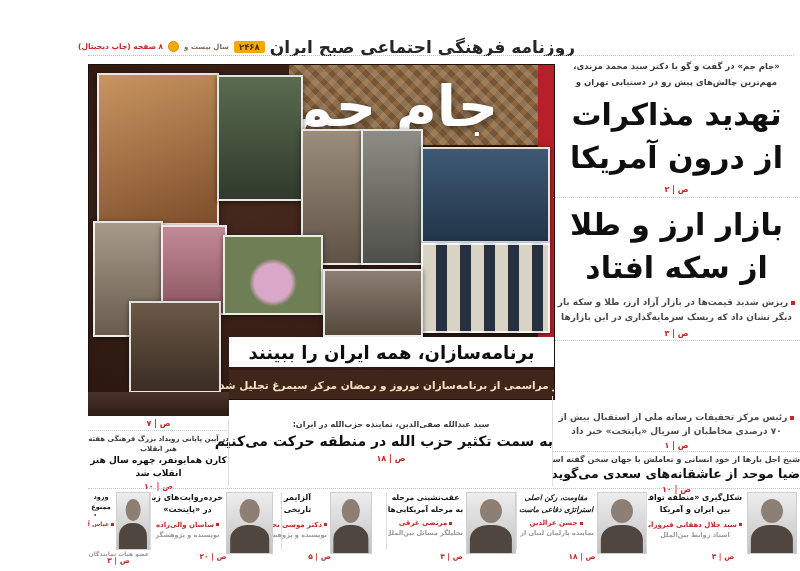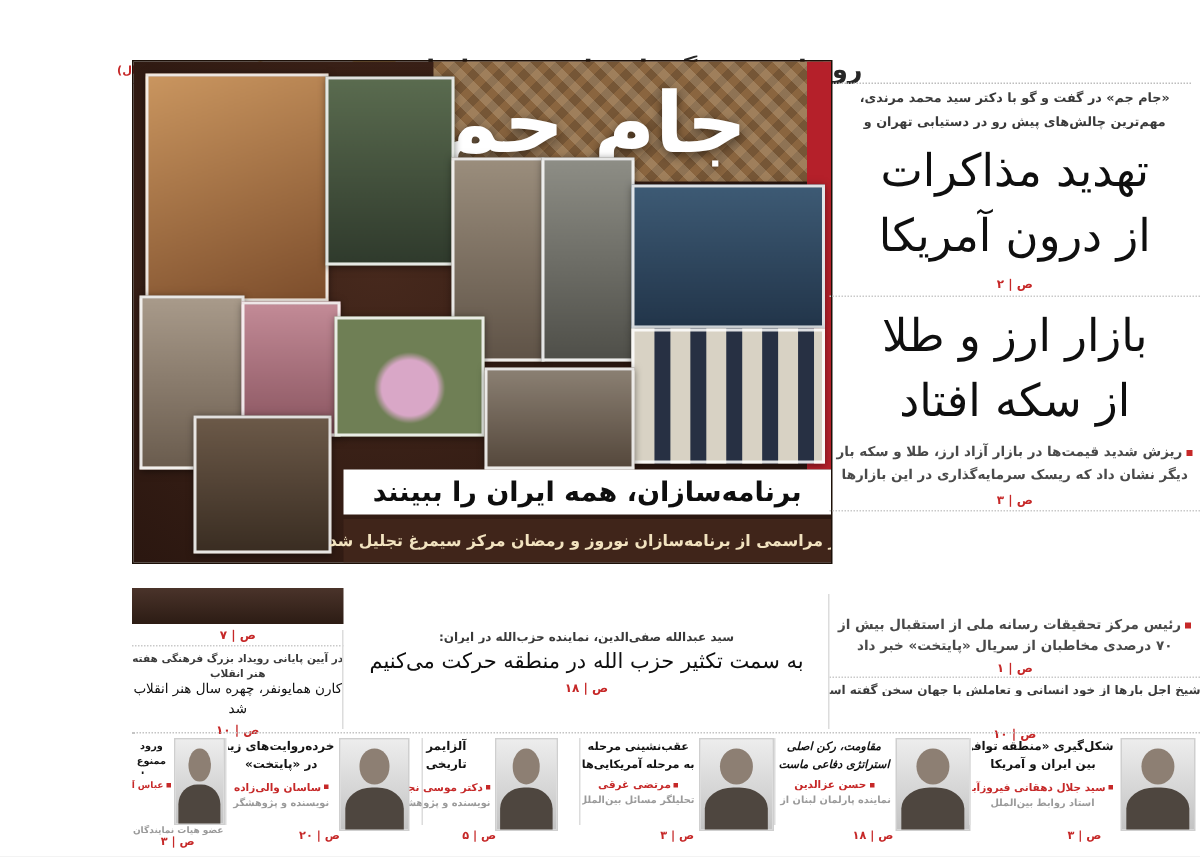--- a/index.html
+++ b/index.html
@@ -9,42 +9,42 @@
   .hdr{position:absolute;left:78px;top:37px;width:497px;height:19px;display:flex;
        align-items:center;gap:5px;white-space:nowrap;overflow:hidden;}
   .tagline{font-size:17px;font-weight:900;color:#262626;letter-spacing:-.3px;}
   .issue{background:#f6a800;color:#4a3000;font-weight:bold;font-size:8.5px;
          padding:1px 5px;border-radius:2px;}
   .dateline{font-size:7px;color:#7a6a58;font-weight:bold;letter-spacing:-.1px;overflow:hidden;}
   .dot{width:9px;height:9px;border-radius:50%;background:#f6a800;border:1px solid #d98e00;flex:0 0 auto;}
   .note{font-size:7.5px;font-weight:bold;color:#c62828;}
   .rule-top{position:absolute;left:88px;top:55px;width:706px;border-top:1px dotted #bdbdbd;}
   
-  .collage{position:absolute;left:88px;top:40px;width:465px;height:334px;
+  .collage{position:absolute;left:88px;top:64px;width:465px;height:334px;
            background:radial-gradient(circle at 35% 40%, #47291d 0%, #2b1710 70%);
            border:1px solid #1c1008;overflow:hidden;}
   .pattern{position:absolute;left:200px;top:0;width:265px;height:80px;background:#8a653f;
            background-image:repeating-linear-gradient(45deg, rgba(255,245,220,.18) 0 6px, transparent 6px 12px),
                             repeating-linear-gradient(-45deg, rgba(0,0,0,.15) 0 6px, transparent 6px 12px);}
   .redband{position:absolute;left:449px;top:0;width:16px;height:272px;background:#b5202a;}
   .logo{position:absolute;left:150px;top:2px;width:312px;height:80px;line-height:80px;
         text-align:center;color:#fff;font-size:56px;font-weight:900;
         text-shadow:0 2px 8px rgba(0,0,0,.55);}
   .ph{position:absolute;border:2px solid rgba(255,255,255,.85);box-shadow:0 1px 5px rgba(0,0,0,.5);}
   .lead-band{position:absolute;left:140px;top:272px;width:325px;height:30px;background:#ffffff;
              display:flex;align-items:center;justify-content:center;}
   .lead-band span{font-size:18px;font-weight:900;color:#0e0e0e;white-space:nowrap;}
   .lead-cap{position:absolute;left:140px;top:305px;width:325px;height:29px;background:#40251a;
             color:#f2e3c0;display:flex;align-items:center;justify-content:center;
             font-size:10.5px;font-weight:bold;white-space:nowrap;}
   .leg{position:absolute;left:88px;top:392px;width:141px;height:24px;
        background:linear-gradient(#4a332a,#2c1c14);}
   
   .kicker{font-weight:bold;color:#3a3a3a;text-align:center;}
-  .headline{font-weight:400;color:#0f0f0f;text-align:center;}
+  .headline{font-weight:700;color:#0f0f0f;text-align:center;}
   .redtxt{color:#c62828;}
   .sub{color:#4a4a4a;text-align:center;font-weight:bold;}
   .sub::before{content:"";display:inline-block;width:4px;height:4px;background:#c62828;margin-left:3px;vertical-align:middle;}
   .ref{color:#c62828;text-align:center;font-size:8px;font-weight:bold;letter-spacing:1px;}
   .hdot{border-top:1px dotted #c9c9c9;}
   .vline{position:absolute;width:1px;background:#dcdcdc;}
   
   .rcol{position:absolute;left:553px;top:58px;width:247px;height:430px;}
   .rcol>div{position:absolute;left:0;width:100%;}
   .k1{top:0;height:33px;font-size:8.5px;line-height:1.9;overflow:hidden;padding:0 4px;box-sizing:border-box;}
@@ -138,20 +138,21 @@
     </div>
     <div class="sub s2">ریزش شدید قیمت‌ها در بازار آزاد ارز، طلا و سکه بار دیگر نشان داد که ریسک سرمایه‌گذاری در این بازارها بسیار زیاد است</div>
     <div class="ref r2">ص | ۳</div>
     <div class="hdot d2"></div>
 
     <div class="sub s3">رئیس مرکز تحقیقات رسانه ملی از استقبال بیش از ۷۰ درصدی مخاطبان از سریال «پایتخت» خبر داد</div>
     <div class="ref r3">ص | ۱</div>
     <div class="hdot d3"></div>
 
     <div class="kicker k4">شیخ اجل بارها از خود انسانی و تعاملش با جهان سخن گفته است</div>
+    <div class="headline h4">ضیا موحد از عاشقانه‌های سعدی می‌گوید</div>
     <div class="ref r4">ص | ۱۰</div>
   </div>
 
   <div class="midhead">
     <div class="kicker">سید عبدالله صفی‌الدین، نماینده حزب‌الله در ایران:</div>
     <div class="headline">به سمت تکثیر حزب الله در منطقه حرکت می‌کنیم</div>
     <div class="ref">ص | ۱۸</div>
   </div>
 
   <div class="lefthead">

